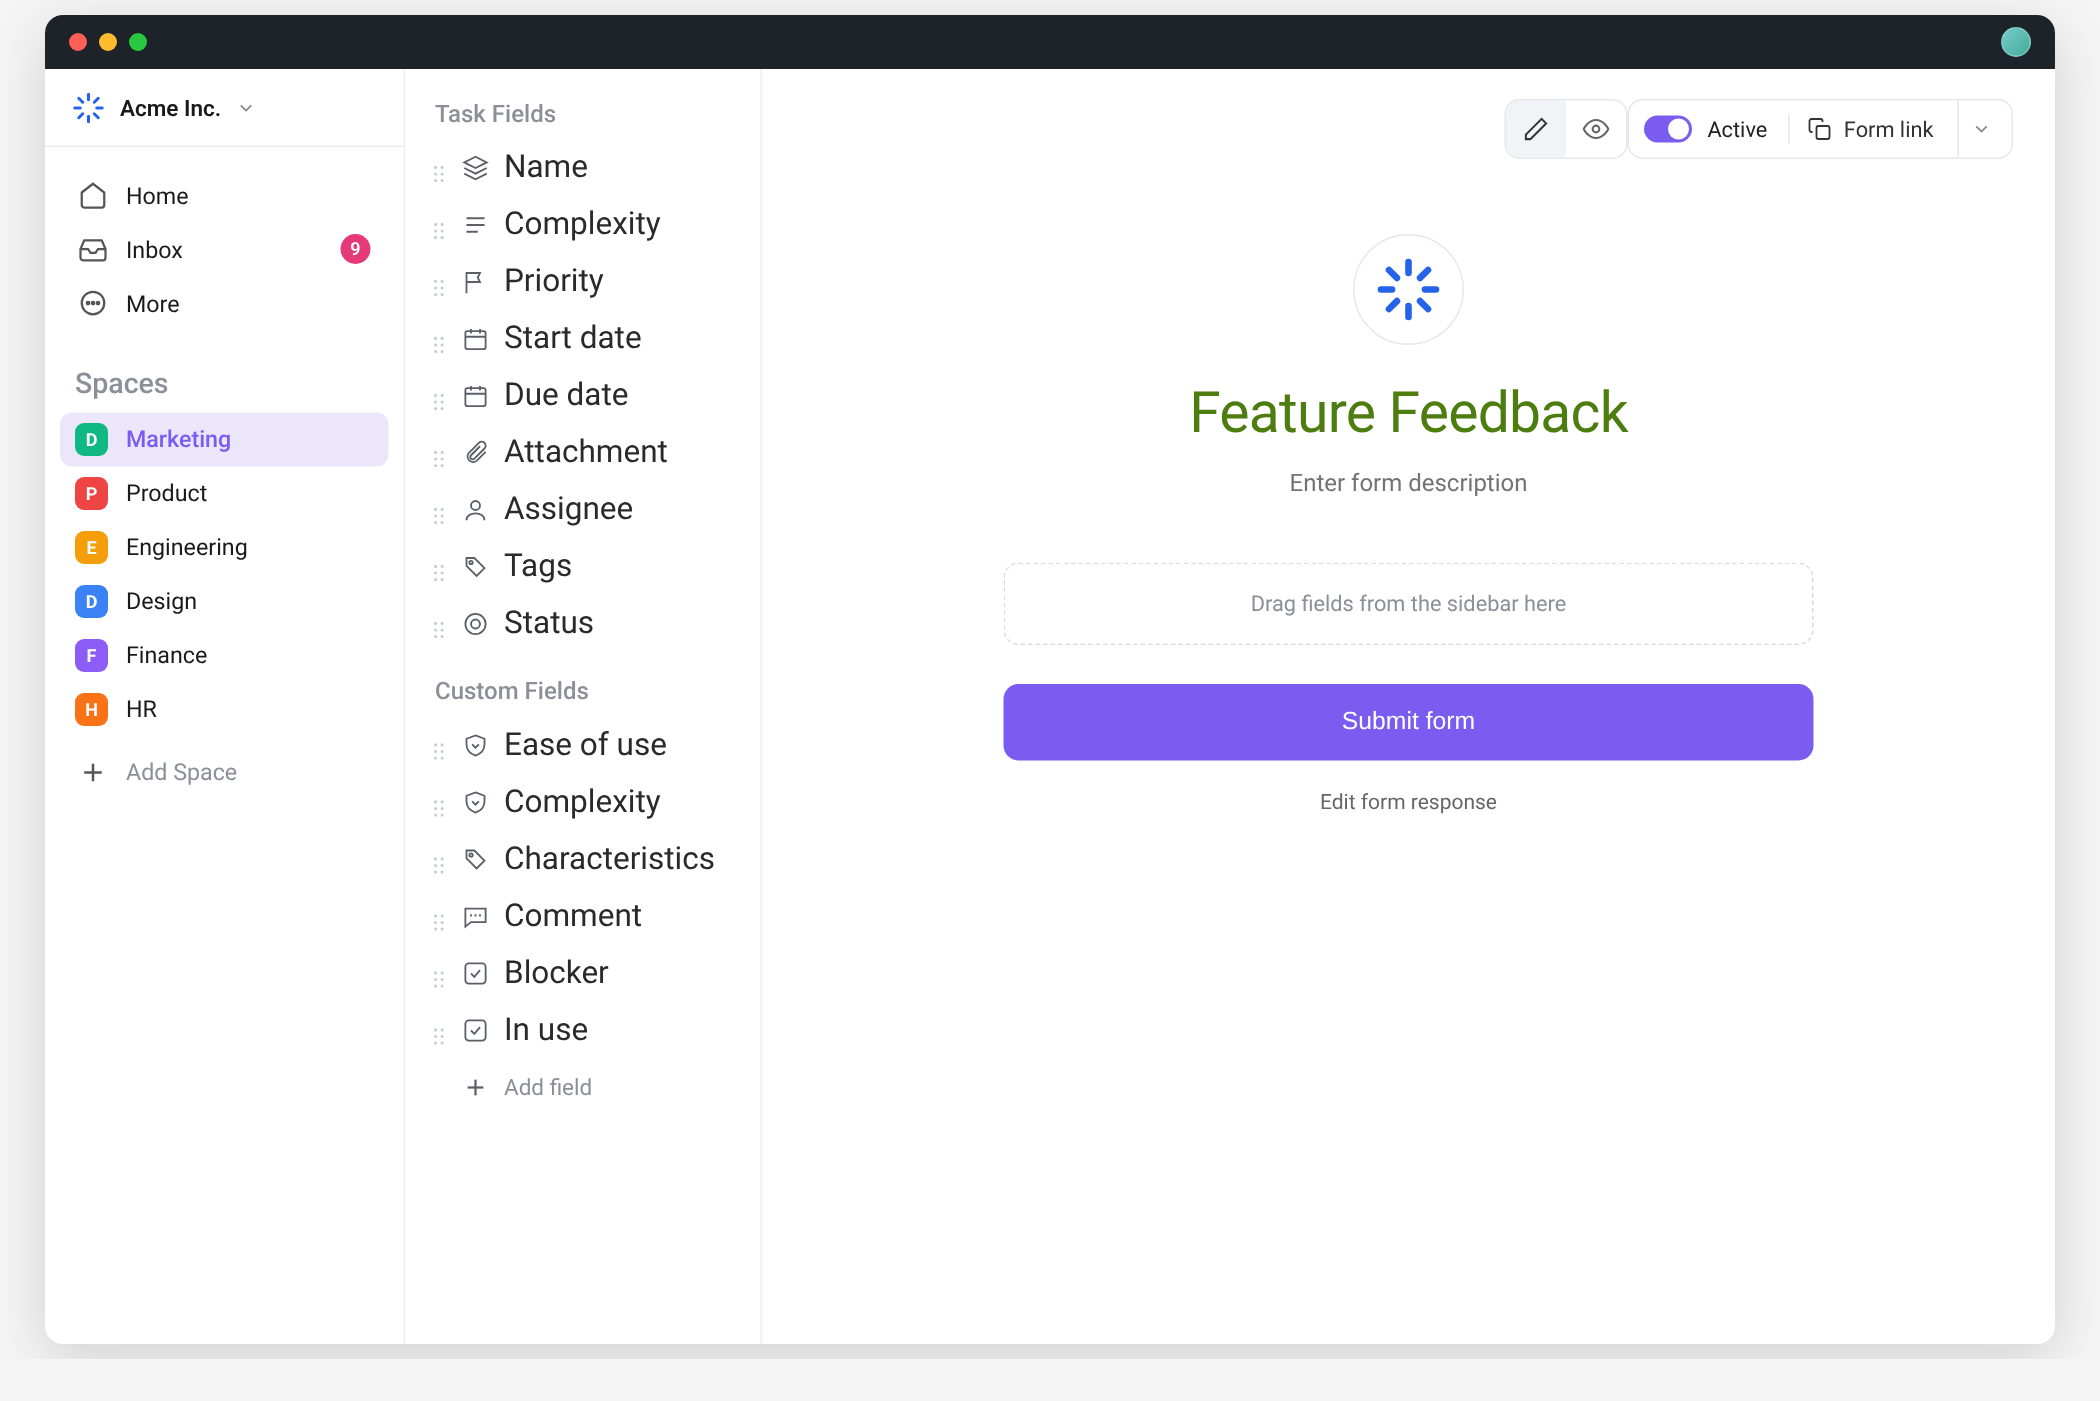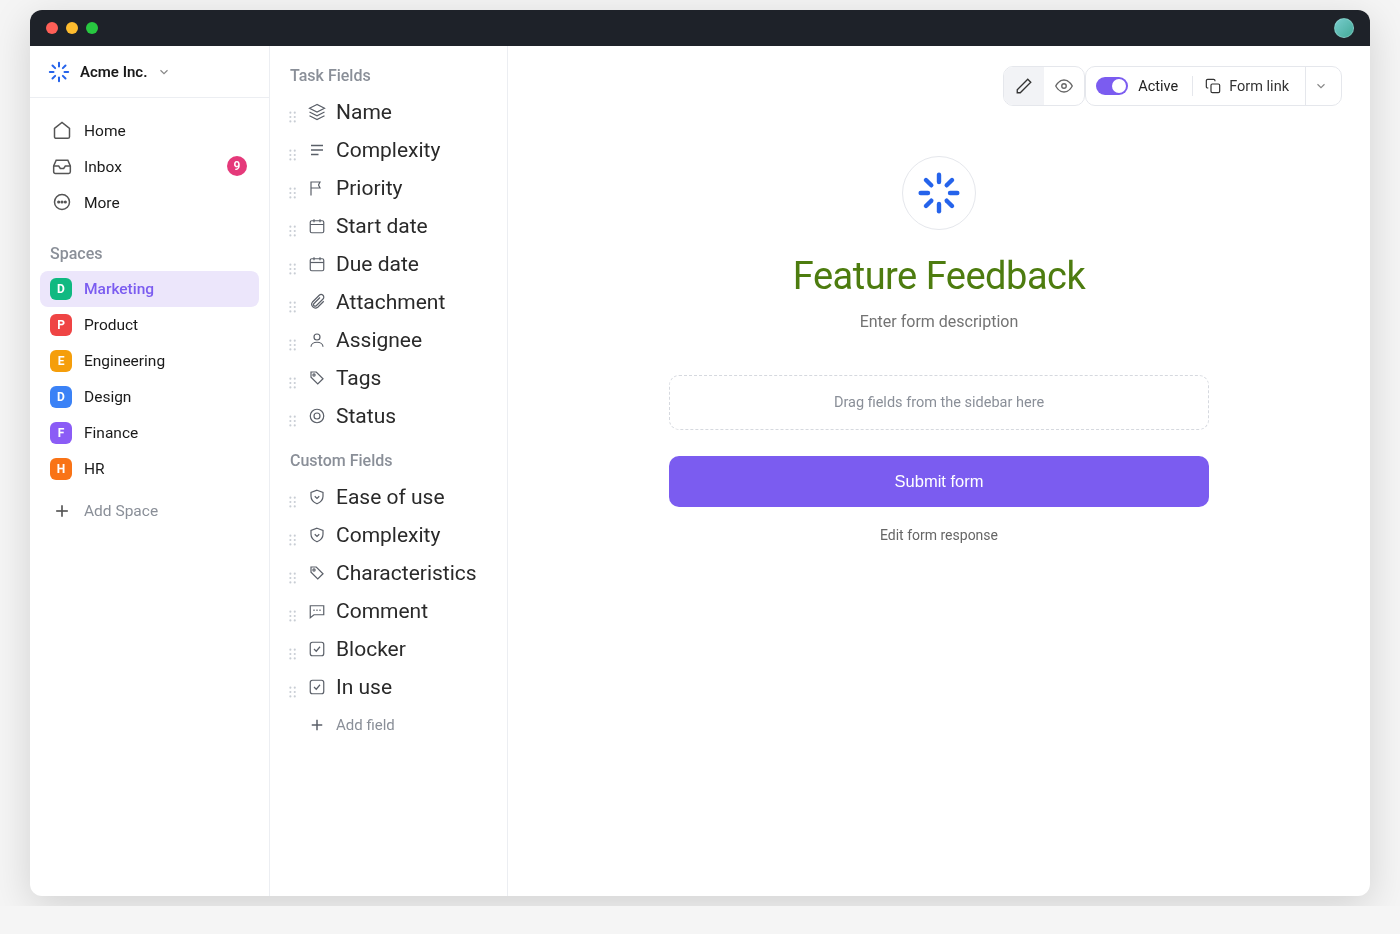--- a/index.html
+++ b/index.html
@@ -20,21 +20,21 @@
 .workspace-logo { width: 22px; height: 22px; position: relative; }
 .workspace-logo svg { width: 100%; height: 100%; }
 .workspace-name { font-size: 15px; font-weight: 600; color: #1a1a1a; }
 .chev-small { width: 14px; height: 14px; color: #888; }
 
 .nav-section { padding: 14px 10px 6px; }
 .nav-item { display: flex; align-items: flex-end; gap: 12px; padding: 8px 12px; border-radius: 8px; cursor: pointer; color: #1a1a1a; font-size: 15.5px; position: relative; }
 .nav-icon { width: 20px; height: 20px; color: #555; flex-shrink: 0; display: flex; align-items: center; justify-content: center; }
 .badge { position: absolute; right: 12px; background: #e5397a; color: #fff; font-size: 12px; font-weight: 600; min-width: 20px; height: 20px; border-radius: 10px; display: flex; align-items: center; justify-content: center; padding: 0 6px; }
 
-.section-label { font-size: 16px; color: #8a8f98; padding: 18px 20px 6px; font-weight: 500; }
+.section-label { font-size: 19px; color: #8a8f98; padding: 18px 20px 6px; font-weight: 500; }
 .space-list { padding: 2px 10px; }
 .space-item { display: flex; align-items: center; gap: 12px; padding: 7px 10px; border-radius: 8px; cursor: pointer; font-size: 15.5px; color: #1a1a1a; }
 .space-item.active { background: #ece6fb; color: #7b5cf0; font-weight: 500; }
 .space-badge { width: 22px; height: 22px; border-radius: 6px; display: flex; align-items: center; justify-content: center; color: #fff; font-size: 12px; font-weight: 700; flex-shrink: 0; }
 .add-space { display: flex; align-items: center; gap: 12px; padding: 8px 12px; margin: 4px 10px; color: #8a8f98; font-size: 15.5px; cursor: pointer; border-radius: 8px; }
 
 
 .fields-panel { width: 238px; border-right: 1px solid #eceef2; padding: 20px 8px; overflow-y: auto; }
 .fields-heading { font-size: 16px; color: #8a8f98; font-weight: 500; padding: 0 12px 8px; }
 .field-row { display: flex; align-items: center; gap: 10px; padding: 7px 10px; border-radius: 6px; cursor: grab; color: #2a2a2a; font-size: 21px; }

